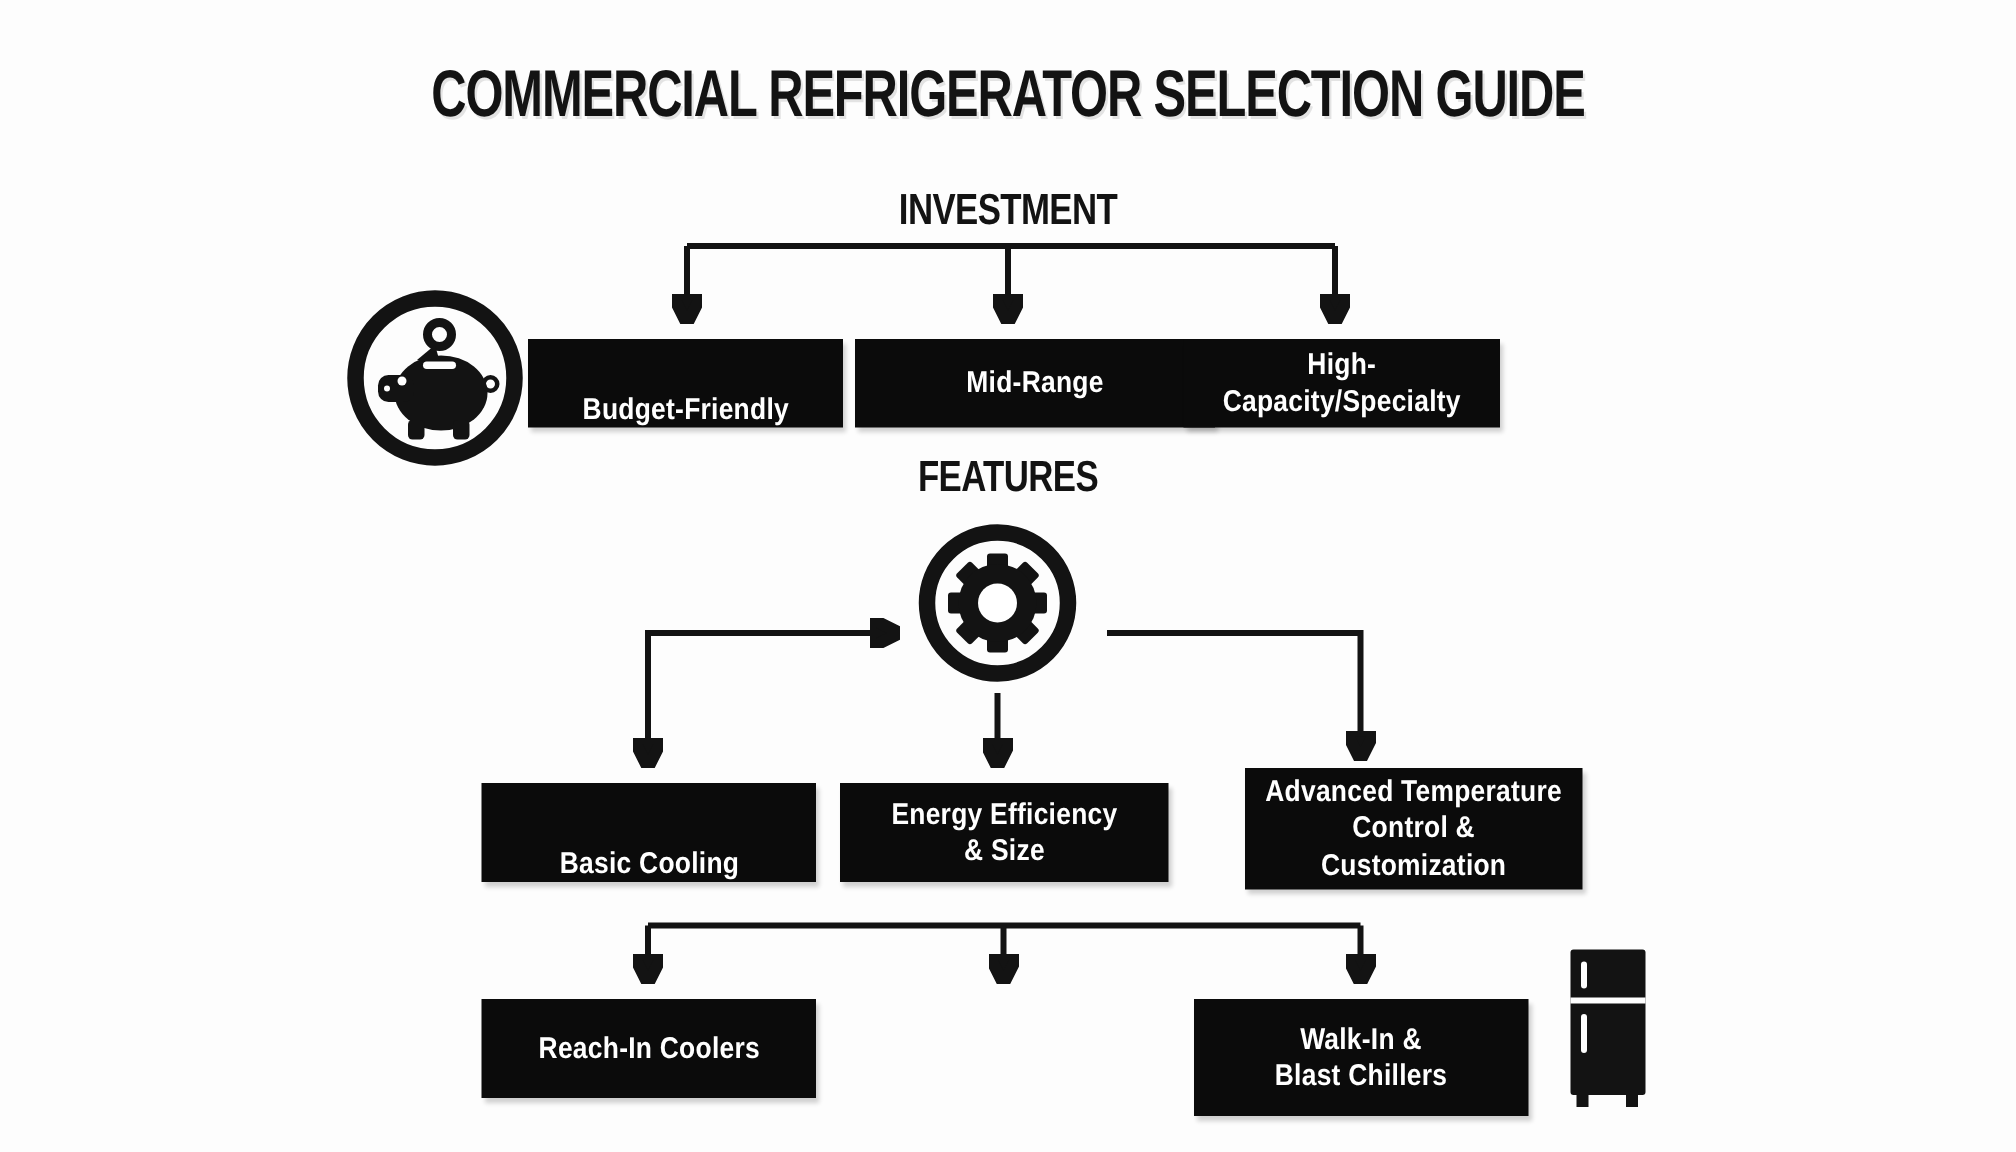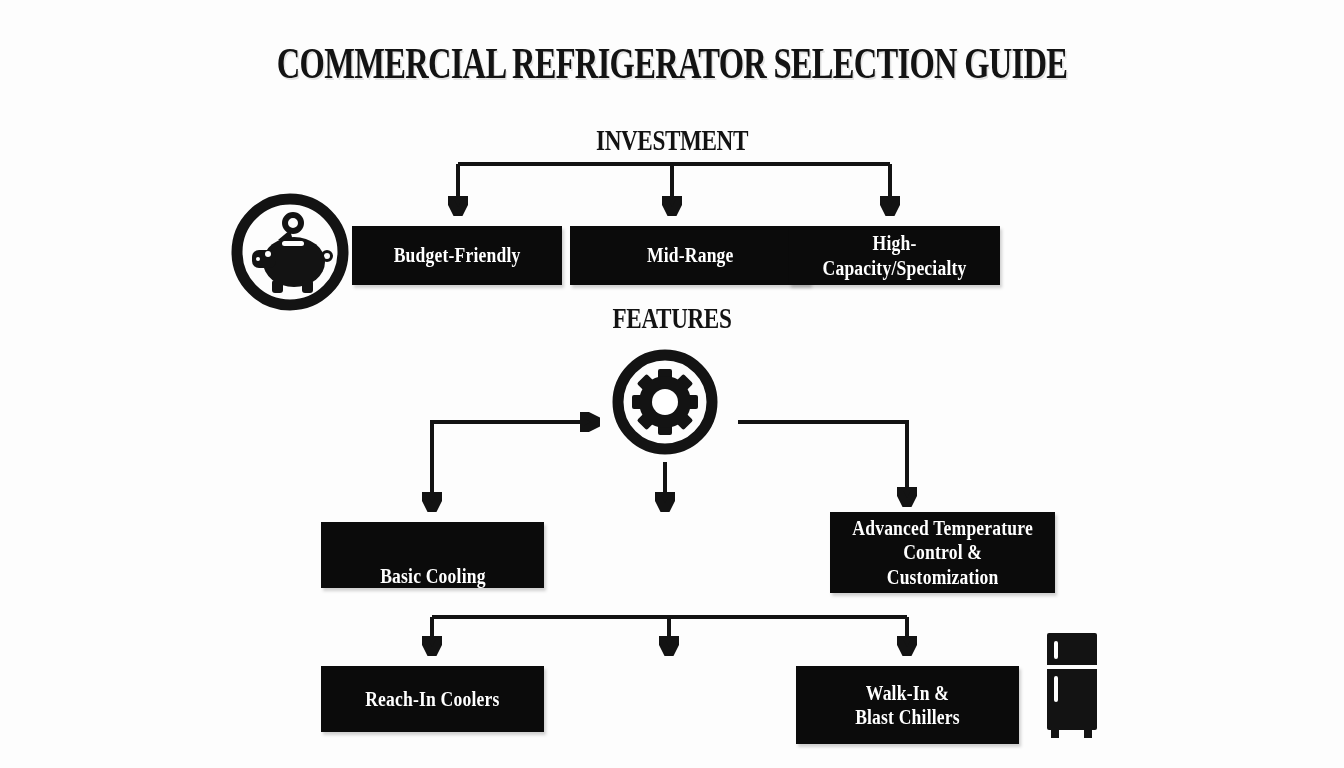--- a/index.html
+++ b/index.html
@@ -8,21 +8,21 @@
     --box-text:#ffffff;
     --background:#fdfdfd;
   }
   html,body{margin:0;padding:0;}
   body{
     width:1344px;height:768px;overflow:hidden;position:relative;
     background:var(--background);
     font-family:"Liberation Sans","DejaVu Sans",sans-serif;
     color:var(--ink);
   }
-  .stage{position:absolute;inset:0;width:1344px;height:768px;font-family:Liberation Serif, serif;}
+  .stage{position:absolute;inset:0;width:1344px;height:768px;}
   .connectors{position:absolute;left:0;top:0;width:1344px;height:768px;pointer-events:none;}
   .connectors path{stroke:var(--ink);stroke-width:4;fill:none;}
   .connectors .arrowhead{fill:var(--ink);}
 
   .title{
     position:absolute;left:0;top:38px;width:1344px;
     text-align:center;font-size:44px;font-weight:700;letter-spacing:-1px;
     transform:scaleX(0.74);transform-origin:50% 50%;
     white-space:nowrap;color:var(--ink);
     text-shadow:2px 2px 0 rgba(0,0,0,0.10);
@@ -40,21 +40,21 @@
     position:absolute;background:var(--box-bg);color:var(--box-text);
     display:flex;align-items:center;justify-content:center;
     box-shadow:2px 3px 3px rgba(0,0,0,0.18);
   }
   .node .node-label{
     font-size:20px;font-weight:700;line-height:1.22;text-align:center;
     white-space:pre-line;letter-spacing:0.2px;
     transform:scaleX(0.88);transform-origin:50% 50%;
   }
   
-  .n-budget{left:352px;top:226px;width:210px;height:59px;}
+  .n-budget{left:352px;top:226px;width:210px;height:59px;align-items:flex-end;}
   .n-mid{left:570px;top:226px;width:240px;height:59px;}
   .n-high{left:789px;top:226px;width:211px;height:59px;}
   
   .n-basic{left:321px;top:522px;width:223px;height:66px;align-items:flex-end;}
   .n-energy{left:560px;top:522px;width:219px;height:66px;}
   .n-advanced{left:830px;top:512px;width:225px;height:81px;}
   
   .n-reachin{left:321px;top:666px;width:223px;height:66px;justify-content:center;}
   .n-under{left:560px;top:666px;width:219px;height:66px;}
   .n-walkin{left:796px;top:666px;width:223px;height:78px;}
@@ -162,20 +162,24 @@
   <div class="node n-mid">
     <span class="node-label">Mid-Range</span>
   </div>
   <div class="node n-high">
     <span class="node-label">High-Capacity/Specialty</span>
   </div>
 
   <div class="node n-basic">
     <span class="node-label">Basic Cooling</span>
   </div>
+  <div class="node n-energy">
+    <span class="node-label">Energy Efficiency
+&amp; Size</span>
+  </div>
   <div class="node n-advanced">
     <span class="node-label">Advanced Temperature
 Control &amp;
 Customization</span>
   </div>
 
   <div class="node n-reachin">
     <span class="node-label">Reach-In Coolers</span>
   </div>
   <div class="node n-walkin">

